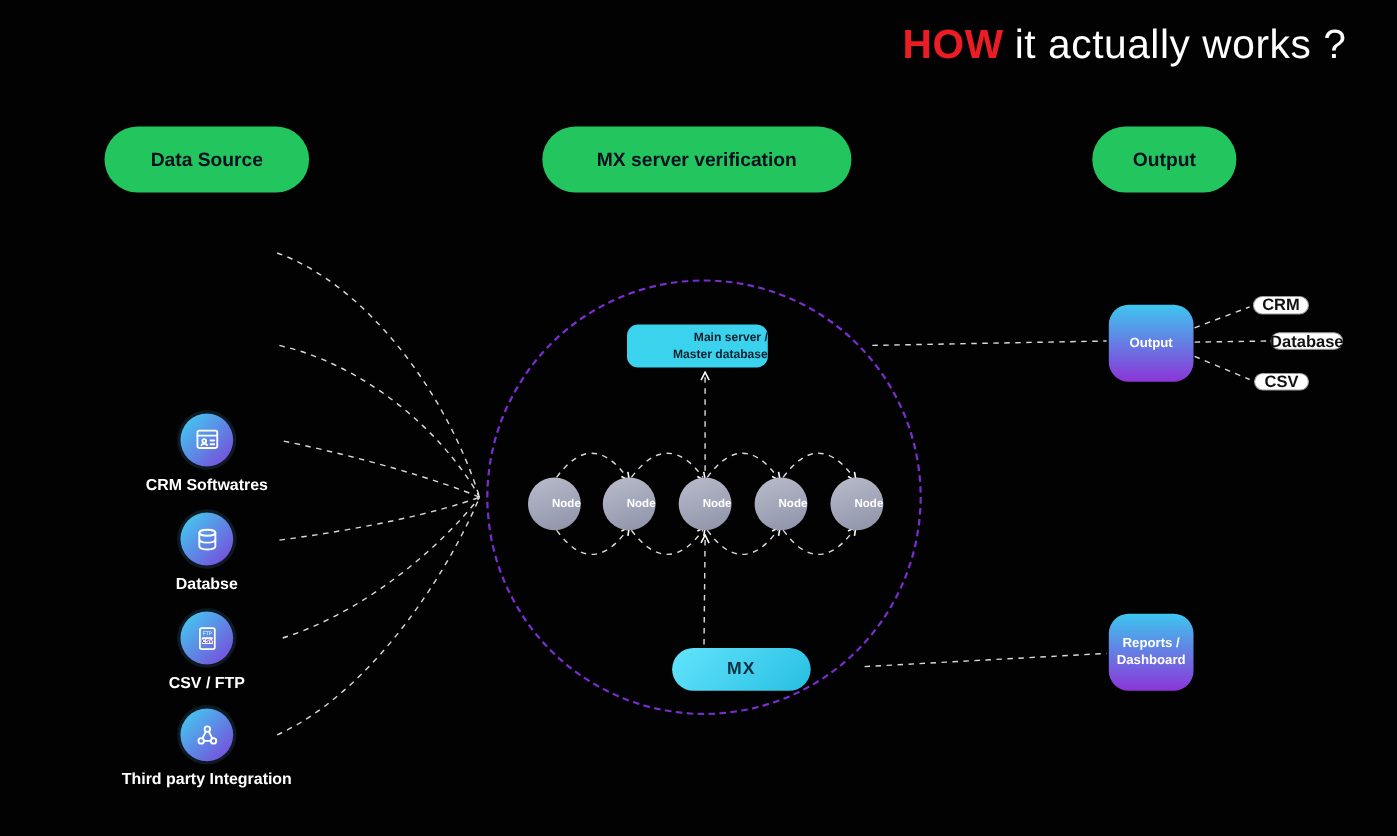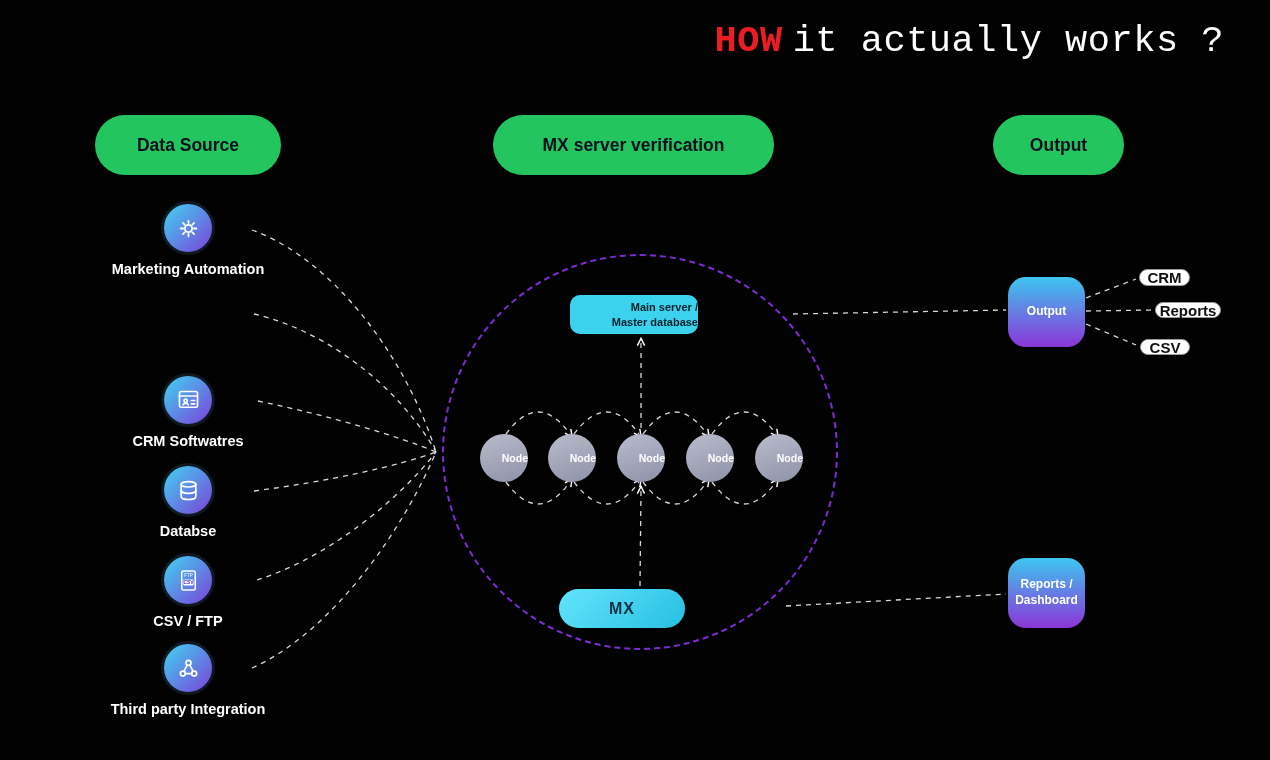--- a/index.html
+++ b/index.html
@@ -3,21 +3,21 @@
 <meta charset="utf-8">
 <style>
   * { margin:0; padding:0; box-sizing:border-box; }
   html,body { background:#000; }
   .canvas {
     position:relative; width:1270px; height:760px; background:#020202;
     overflow:hidden; font-family:"Liberation Sans", sans-serif;
   }
   .title {
     position:absolute; top:20px; right:46px; font-size:37px; color:#ffffff;
-    font-weight:500; letter-spacing:0.5px; white-space:nowrap;font-family:Liberation Mono, monospace;
+    font-weight:500; letter-spacing:0.5px; white-space:nowrap;
   }
   .title .hl { color:#ec1c24; font-weight:800; margin-right:10px; }
   .pill {
     position:absolute; background:#22c55e; color:#0b1020; border-radius:32px;
     display:flex; align-items:center; justify-content:center;
     font-weight:700; font-size:17.5px; height:60px;
   }
   .src-item { position:absolute; width:220px; left:78px; display:flex; flex-direction:column; align-items:center; }
   .src-icon {
     width:48px; height:48px; border-radius:50%;
@@ -37,21 +37,21 @@
     font-weight:700; display:flex; flex-direction:column; align-items:flex-end;
     justify-content:center; line-height:1.35; text-align:center;
   }
   .node {
     position:absolute; top:434px; width:48px; height:48px; border-radius:50%;
     background:linear-gradient(160deg,#b9bccb 0%,#8e92a8 100%);
     color:#ffffff; font-size:10.5px; font-weight:700;
     display:flex; align-items:center; justify-content:flex-end;
   }
   .mx-box {
-    position:absolute; left:559px; top:589px; width:126px; height:39px;
+    position:absolute; left:611px; top:589px; width:126px; height:39px;
     border-radius:20px; background:linear-gradient(135deg,#63e4fc 0%,#27bfe2 100%);
     color:#083142; font-size:16px; font-weight:600; letter-spacing:1px;
     display:flex; align-items:center; justify-content:center;
   }
   .grad-box {
     position:absolute; left:1008px; width:77px; height:70px; border-radius:18px;
     background:linear-gradient(180deg,#3ec6ef 0%,#8c35d8 100%);
     color:#ffffff; font-weight:700; font-size:12px; line-height:1.3;
     display:flex; flex-direction:column; align-items:center; justify-content:center;
     text-align:center;
@@ -105,29 +105,20 @@
   </svg>
 
   <div class="title">
     <span class="hl">HOW</span><span>it actually works ?</span>
   </div>
 
   <div class="pill" style="left:95px; top:115px; width:186px;">Data Source</div>
   <div class="pill" style="left:493px; top:115px; width:281px;">MX server verification</div>
   <div class="pill" style="left:993px; top:115px; width:131px;">Output</div>
 
-  <div class="src-item" style="top:204px">
-    <div class="src-icon">
-      <svg viewBox="0 0 24 24" fill="none" stroke="#fff" stroke-width="1.6" stroke-linecap="round">
-        <circle cx="12" cy="12" r="3.2"></circle>
-        <path d="M12 5v2.2M12 16.8V19M5 12h2.2M16.8 12H19M7 7l1.6 1.6M15.4 15.4L17 17M17 7l-1.6 1.6M8.6 15.4L7 17"></path>
-      </svg>
-    </div>
-    <div class="src-label">Marketing Automation</div>
-  </div>
 
 
   <div class="src-item" style="top:376px">
     <div class="src-icon">
       <svg viewBox="0 0 24 24" fill="none" stroke="#fff" stroke-width="1.5" stroke-linecap="round">
         <rect x="4" y="4" width="16" height="14" rx="1.5"></rect>
         <path d="M4 8h16"></path>
         <circle cx="9.5" cy="12.3" r="1.5"></circle>
         <path d="M7.2 15.8c.6-1.6 4-1.6 4.6 0M14.5 12h3M14.5 15h3"></path>
       </svg>
@@ -193,21 +184,21 @@
     <span>Node</span>
   </div>
 
   <div class="mx-box">MX</div>
 
   <div class="grad-box" style="top:277px">
     <span>Output</span>
   </div>
 
   <div class="white-pill" style="left:1139px; top:269px; width:51px; height:17px;">CRM</div>
-  <div class="white-pill" style="left:1155px; top:302px; width:66px; height:16px;">Reports</div>
+  <div class="white-pill" style="left:1155px; top:302px; width:66px; height:16px;">Database</div>
   <div class="white-pill" style="left:1140px; top:339px; width:50px; height:16px;">CSV</div>
 
   <div class="grad-box" style="top:558px">
     <span>Reports /</span>
     <span>Dashboard</span>
   </div>
 
 </div>
 
 </body></html>

